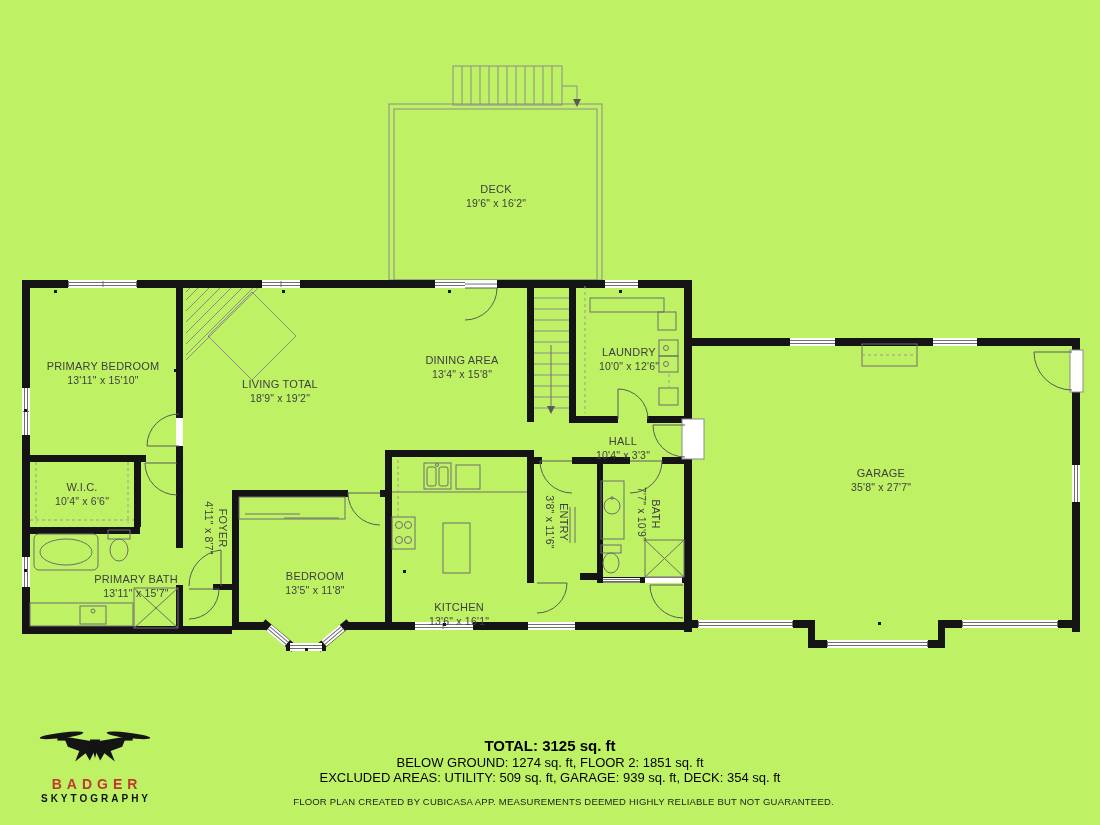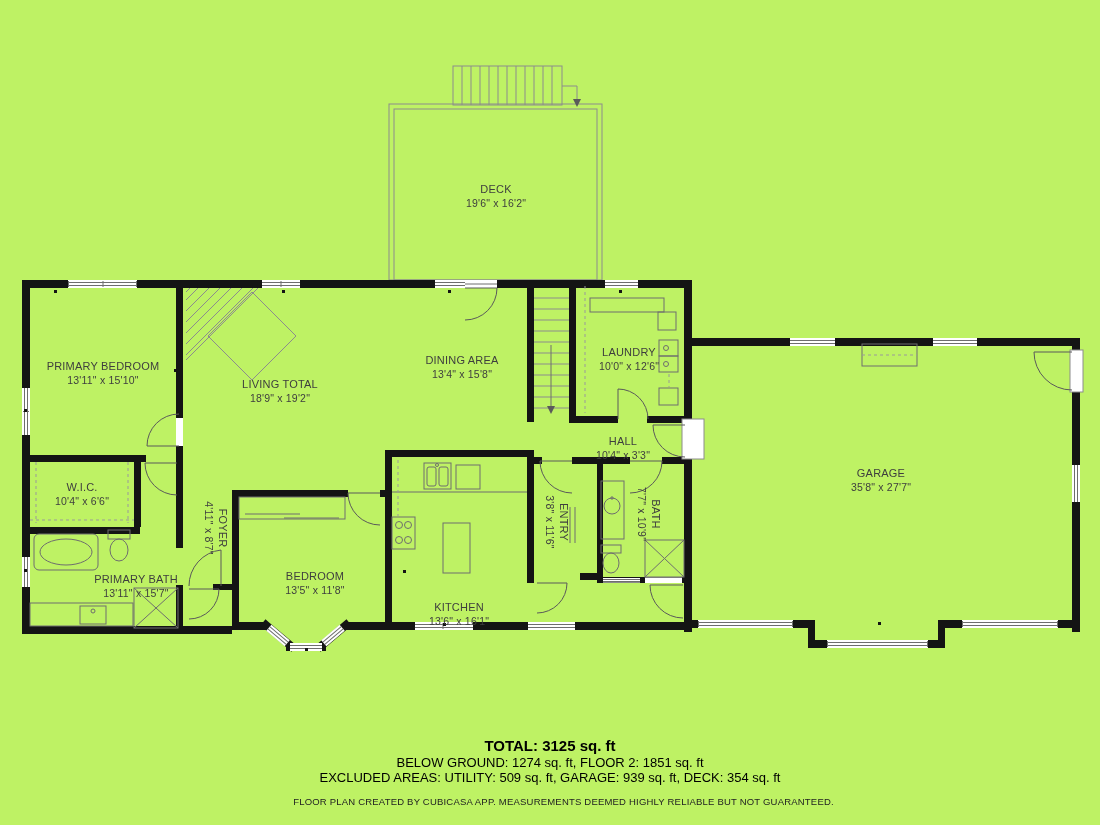--- a/index.html
+++ b/index.html
@@ -309,14 +309,29 @@
     <span class="dm">7'7" x 10'9"</span>
   </div>
 
   <div id="footer">
     <div class="total">TOTAL: 3125 sq. ft</div>
     <div class="l2">BELOW GROUND: 1274 sq. ft, FLOOR 2: 1851 sq. ft</div>
     <div class="l3">EXCLUDED AREAS: UTILITY: 509 sq. ft, GARAGE: 939 sq. ft, DECK: 354 sq. ft</div>
     <div class="disc">FLOOR PLAN CREATED BY CUBICASA APP. MEASUREMENTS DEEMED HIGHLY RELIABLE BUT NOT GUARANTEED.</div>
   </div>
 
+  <div id="logo">
+    <svg width="128" height="46" viewBox="0 0 120 44">
+      <g fill="#141414">
+        <ellipse cx="28" cy="8" rx="21" ry="2.6" transform="rotate(-7 28 8)"></ellipse>
+        <ellipse cx="92" cy="8" rx="21" ry="2.6" transform="rotate(7 92 8)"></ellipse>
+        <rect x="24" y="7" width="9" height="6"></rect>
+        <rect x="87" y="7" width="9" height="6"></rect>
+        <polygon points="60,14 30,9 34,19 45,23 41,33 51,25 55,32 60,22"></polygon>
+        <polygon points="60,14 90,9 86,19 75,23 79,33 69,25 65,32 60,22"></polygon>
+        <polygon points="55,12 65,12 60,30"></polygon>
+      </g>
+    </svg>
+    <div class="brand" style="color:#be3a30;">BADGER</div>
+    <div class="subbrand">SKYTOGRAPHY</div>
+  </div>
 
 </div>
 
 </body></html>

